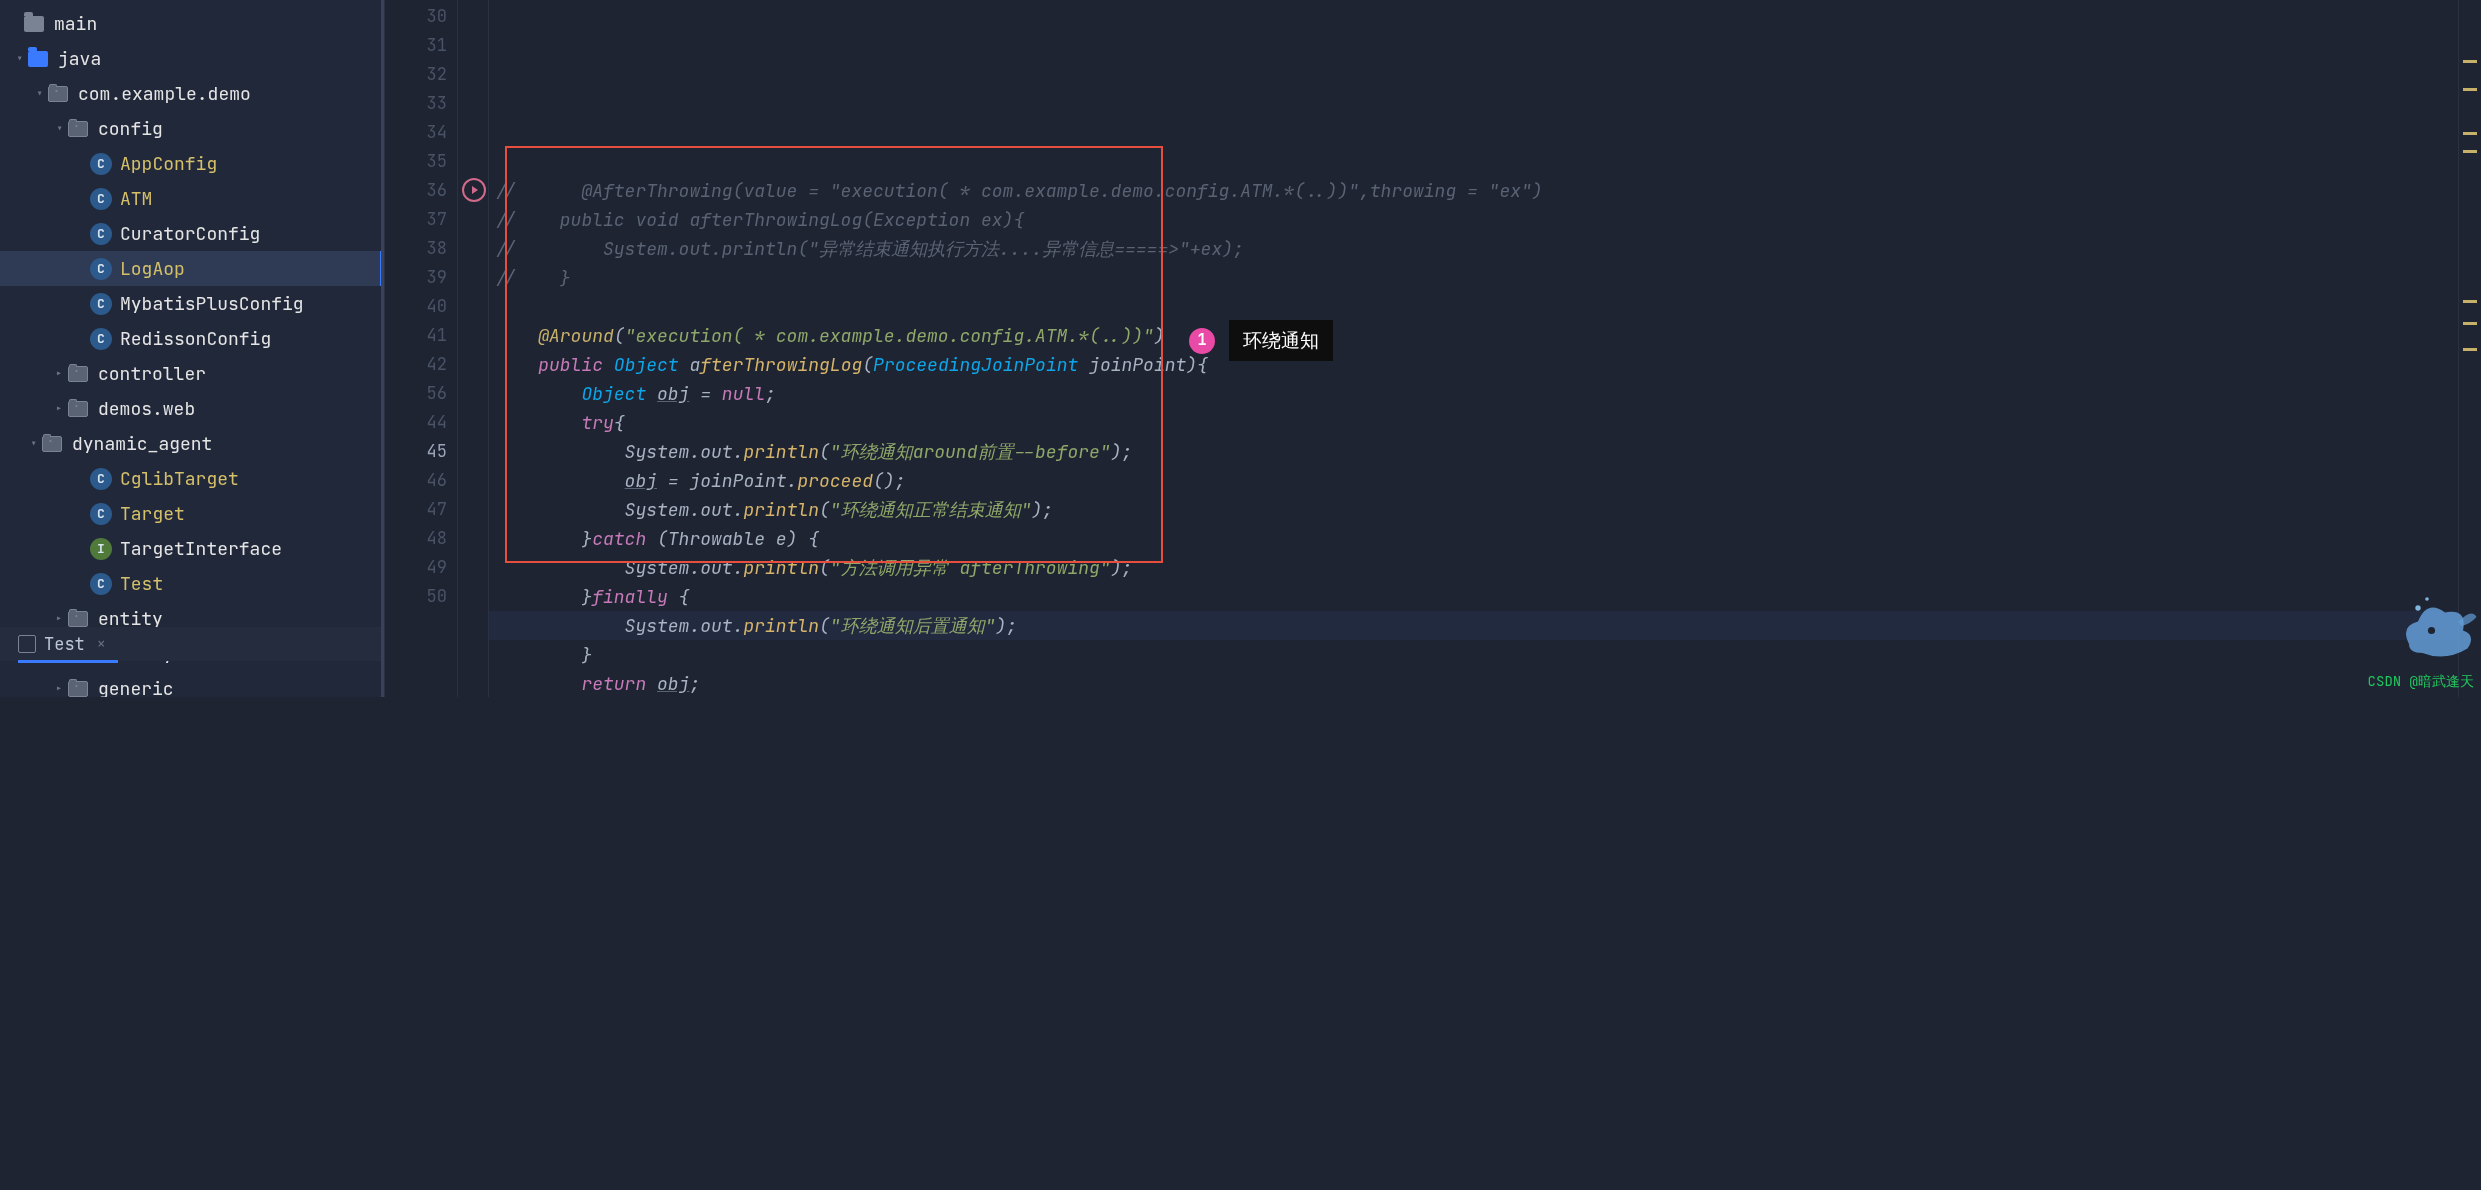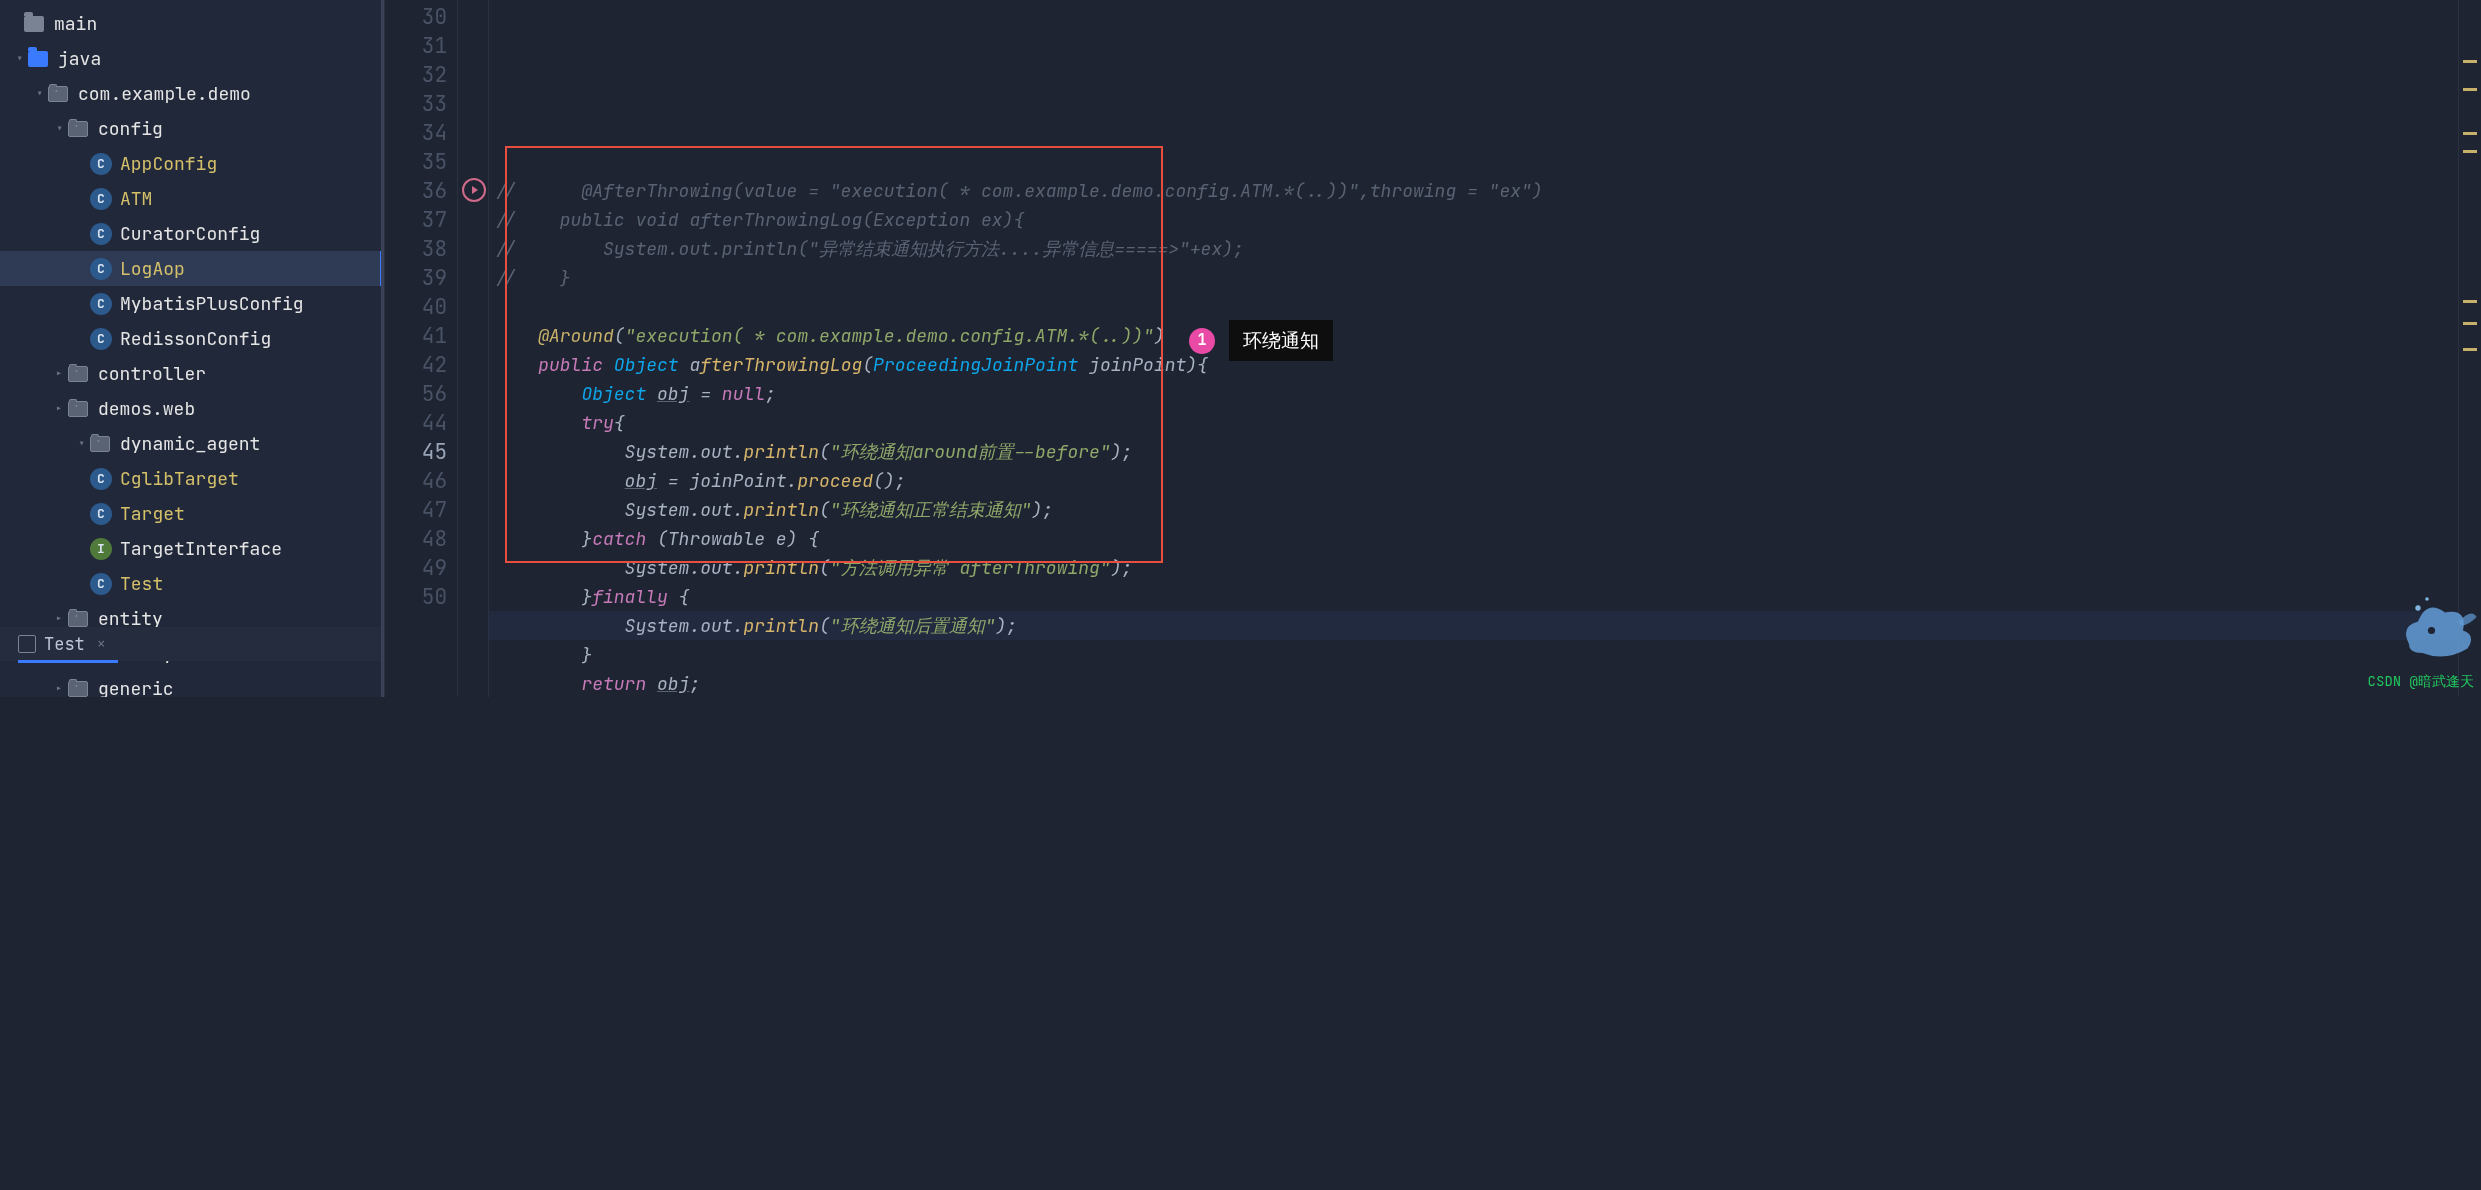--- a/index.html
+++ b/index.html
@@ -21,21 +21,21 @@
   .ic-src::before{content:"";position:absolute;top:-4px;left:0;width:9px;height:4px;background:#3A7AFE;border-radius:2px 2px 0 0}
   .ic-pkg{width:20px;height:16px;background:#5A6374;border-radius:2px;margin-right:10px;position:relative;border:1px solid #7A8394;box-sizing:border-box}
   .ic-pkg::before{content:"";position:absolute;top:-3px;left:0;width:8px;height:3px;background:#5A6374;border:1px solid #7A8394;border-bottom:none;border-radius:2px 2px 0 0;box-sizing:border-box}
   .ic-pkg::after{content:"•";color:#7A8394;font-size:8px;position:absolute;top:-1px;left:5px}
   .ic-c{background:#2C5A8C;color:#D8E3F0}
   .ic-i{background:#4F7A3A;color:#D8E3F0}
   .lbl{color:#e5e5e5}
   .lbl.hl{color:#D5C06A}
   
   .editor-area{flex:1;display:flex;background:#1E2431;position:relative;overflow:hidden}
-  .gutter{width:72px;background:#1E2431;border-right:1px solid #2A3142;padding-top:2px;text-align:right;color:#4A5366;font-size:21px;user-select:none}
+  .gutter{width:72px;background:#1E2431;border-right:1px solid #2A3142;padding-top:2px;text-align:right;color:#4A5366;font-size:17px;user-select:none}
   .gutter-extra{width:30px;background:#1E2431;position:relative;border-right:1px solid #2A3142}
   .ln{height:29px;line-height:29px;padding-right:10px}
   .ln.cur{color:#9AA5B8}
   .code{flex:1;padding-top:2px;font-size:18px;line-height:29px;white-space:pre;position:relative;font-style:italic}
   .cl{height:29px;padding-left:6px}
   .cl.hl-row{background:#222A40}
   
   .cmt{color:#5A6374}
   .kw{color:#C67AB8}
   .str{color:#8FA86A}
@@ -128,21 +128,21 @@
       <div class="node" style="padding-left:50px">
         <span class="arrow">▸</span>
         <span class="ic-pkg"></span>
         <span class="lbl">controller</span>
       </div>
       <div class="node" style="padding-left:50px">
         <span class="arrow">▸</span>
         <span class="ic-pkg"></span>
         <span class="lbl">demos.web</span>
       </div>
-      <div class="node" style="padding-left:72px">
+      <div class="node" style="padding-left:24px">
         <span class="arrow open">▸</span>
         <span class="ic-pkg"></span>
         <span class="lbl">dynamic_agent</span>
       </div>
 
       <div class="node" style="padding-left:90px">
         <span class="ic ic-c">C</span>
         <span class="lbl hl">CglibTarget</span>
       </div>
       <div class="node" style="padding-left:90px">

